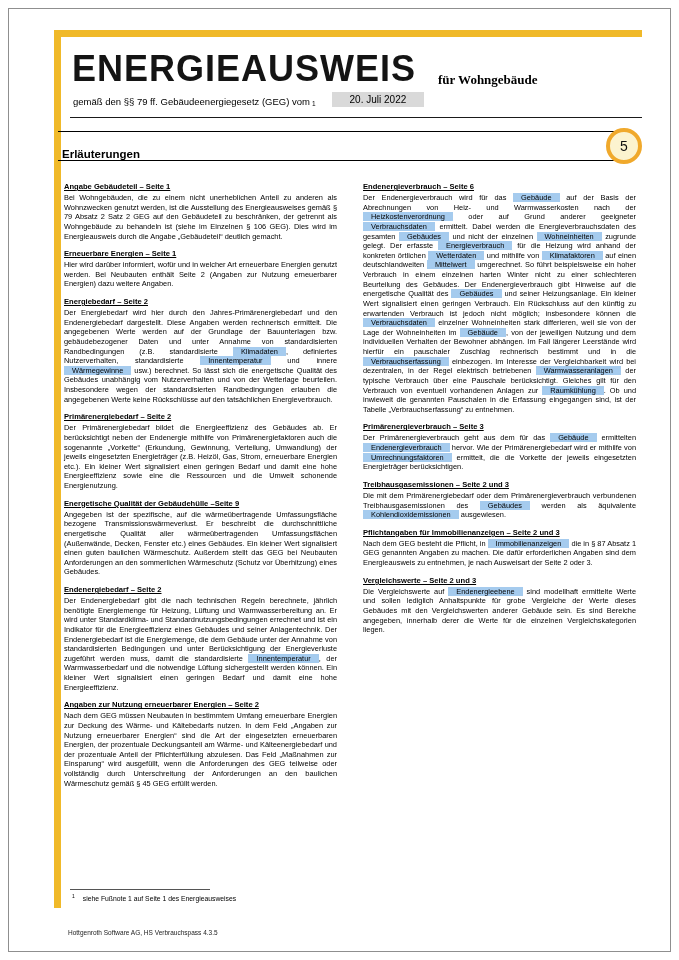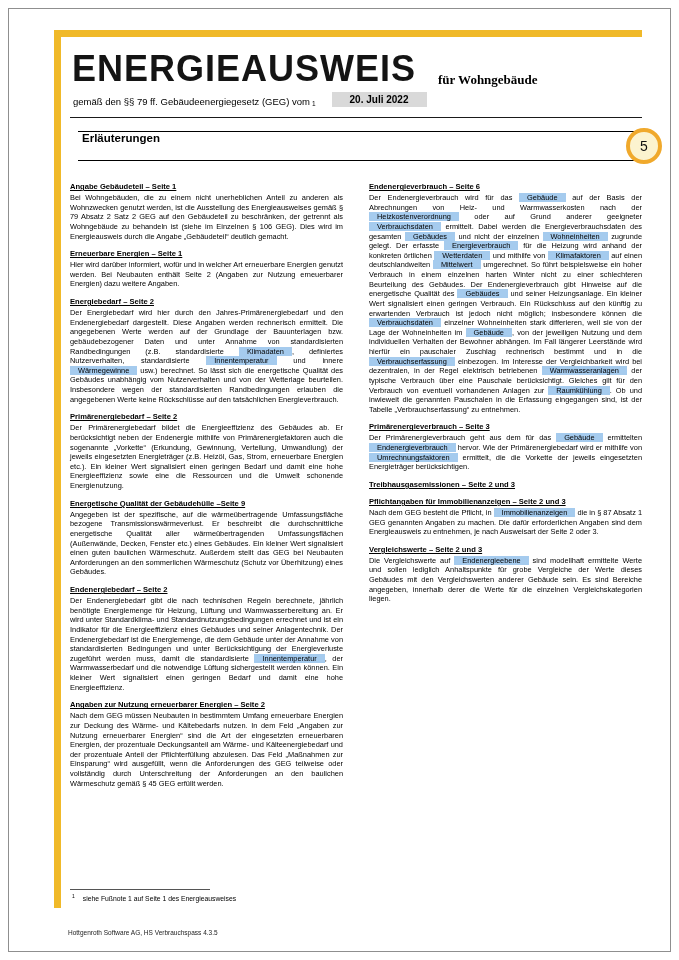--- a/index.html
+++ b/index.html
@@ -14,39 +14,39 @@
 
   .accent-top  { position:absolute; left:54px; top:30px; width:588px; height:7px; background:var(--accent,#F0B929); }
   .accent-left { position:absolute; left:54px; top:30px; width:7px; height:878px; background:var(--accent,#F0B929); }
 
   .doc-title { position:absolute; left:72px; top:48px; font-size:36px; font-weight:700; letter-spacing:1px; color:#141414; }
   .doc-subtitle { position:absolute; left:438px; top:72px; font-size:13px; font-weight:700;font-family:Liberation Serif, serif; }
   .law-row { position:absolute; left:73px; top:92px; display:flex; align-items:flex-end; font-size:9.5px; }
   .law-row sup { font-size:6.5px; vertical-align:super; margin-left:2px; }
   .date-box {
     margin-left:16px; background:var(--date-box,#D9D9D9);
-    font-size:10px; padding:2px 18px; white-space:nowrap;font-weight:bold;
+    font-size:10px; padding:2px 18px; white-space:nowrap;
   }
   .header-rule { position:absolute; left:70px; top:117px; width:572px; border-top:1px solid #1a1a1a; }
 
   .section-bar {
-    position:absolute; left:78px; top:131px; width:572px; height:30px;
+    position:absolute; left:58px; top:131px; width:572px; height:30px;
     border-top:1.5px solid #000; border-bottom:1.5px solid #000;
-    display:flex; align-items:flex-start;
+    display:flex; align-items:flex-end;
   }
   .section-bar h2 { font-size:11.5px; font-weight:700; padding-left:4px; }
   .page-circle {
     position:absolute; right:-12px; top:-4px; width:36px; height:36px;
     border-radius:50%; background:var(--circle-fill,#FCF3CF);
     border:4px solid var(--circle-ring,#F0A92C);
     display:flex; align-items:center; justify-content:center;
     font-size:14px; color:#111;
   }
 
-  .columns { position:absolute; left:70px; top:182px; width:572px; display:flex; gap:26px; }
+  .columns { position:absolute; left:64px; top:182px; width:572px; display:flex; gap:26px; }
   .col { flex:1; min-width:0; }
   .entry { margin-bottom:8px; }
   .entry-h { font-size:7.6px; font-weight:700; text-decoration:underline; margin-bottom:2px; }
   .entry-b { font-size:7.4px; line-height:1.3; text-align:justify; }
   .hl { background:var(--highlight,#A5CBEE); padding:0 8px; }
 
   .footnote-rule { position:absolute; left:70px; top:889px; width:140px; border-top:1px solid #555; }
   .footnote { position:absolute; left:72px; top:893px; font-size:6.8px; }
   .footnote sup { font-size:5px; vertical-align:super; margin-right:8px; }
   .credit { position:absolute; left:68px; top:929px; font-size:6.5px; color:#222; }
@@ -113,20 +113,21 @@
       <section class="entry">
         <h3 class="entry-h">Endenergieverbrauch – Seite 6</h3>
         <p class="entry-b">Der Endenergieverbrauch wird für das <span class="hl">Gebäude</span> auf der Basis der Abrechnungen von Heiz- und Warmwasserkosten nach der <span class="hl">Heizkostenverordnung</span> oder auf Grund anderer geeigneter <span class="hl">Verbrauchsdaten</span> ermittelt. Dabei werden die Energieverbrauchsdaten des gesamten <span class="hl">Gebäudes</span> und nicht der einzelnen <span class="hl">Wohneinheiten</span> zugrunde gelegt. Der erfasste <span class="hl">Energieverbrauch</span> für die Heizung wird anhand der konkreten örtlichen <span class="hl">Wetterdaten</span> und mithilfe von <span class="hl">Klimafaktoren</span> auf einen deutschlandweiten <span class="hl">Mittelwert</span> umgerechnet. So führt beispielsweise ein hoher Verbrauch in einem einzelnen harten Winter nicht zu einer schlechteren Beurteilung des Gebäudes. Der Endenergieverbrauch gibt Hinweise auf die energetische Qualität des <span class="hl">Gebäudes</span> und seiner Heizungsanlage. Ein kleiner Wert signalisiert einen geringen Verbrauch. Ein Rückschluss auf den künftig zu erwartenden Verbrauch ist jedoch nicht möglich; insbesondere können die <span class="hl">Verbrauchsdaten</span> einzelner Wohneinheiten stark differieren, weil sie von der Lage der Wohneinheiten im <span class="hl">Gebäude</span>, von der jeweiligen Nutzung und dem individuellen Verhalten der Bewohner abhängen. Im Fall längerer Leerstände wird hierfür ein pauschaler Zuschlag rechnerisch bestimmt und in die <span class="hl">Verbrauchserfassung</span> einbezogen. Im Interesse der Vergleichbarkeit wird bei dezentralen, in der Regel elektrisch betriebenen <span class="hl">Warmwasseranlagen</span> der typische Verbrauch über eine Pauschale berücksichtigt. Gleiches gilt für den Verbrauch von eventuell vorhandenen Anlagen zur <span class="hl">Raumkühlung</span>. Ob und inwieweit die genannten Pauschalen in die Erfassung eingegangen sind, ist der Tabelle „Verbrauchserfassung“ zu entnehmen.</p>
       </section>
       <section class="entry">
         <h3 class="entry-h">Primärenergieverbrauch – Seite 3</h3>
         <p class="entry-b">Der Primärenergieverbrauch geht aus dem für das <span class="hl">Gebäude</span> ermittelten <span class="hl">Endenergieverbrauch</span> hervor. Wie der Primärenergiebedarf wird er mithilfe von <span class="hl">Umrechnungsfaktoren</span> ermittelt, die die Vorkette der jeweils eingesetzten Energieträger berücksichtigen.</p>
       </section>
       <section class="entry">
         <h3 class="entry-h">Treibhausgasemissionen – Seite 2 und 3</h3>
+        <p class="entry-b">Die mit dem Primärenergiebedarf oder dem Primärenergieverbrauch verbundenen Treibhausgasemissionen des <span class="hl">Gebäudes</span> werden als äquivalente <span class="hl">Kohlendioxidemissionen</span> ausgewiesen.</p>
       </section>
       <section class="entry">
         <h3 class="entry-h">Pflichtangaben für Immobilienanzeigen – Seite 2 und 3</h3>
         <p class="entry-b">Nach dem GEG besteht die Pflicht, in <span class="hl">Immobilienanzeigen</span> die in § 87 Absatz 1 GEG genannten Angaben zu machen. Die dafür erforderlichen Angaben sind dem Energieausweis zu entnehmen, je nach Ausweisart der Seite 2 oder 3.</p>
       </section>
       <section class="entry">
         <h3 class="entry-h">Vergleichswerte – Seite 2 und 3</h3>
         <p class="entry-b">Die Vergleichswerte auf <span class="hl">Endenergieebene</span> sind modellhaft ermittelte Werte und sollen lediglich Anhaltspunkte für grobe Vergleiche der Werte dieses Gebäudes mit den Vergleichswerten anderer Gebäude sein. Es sind Bereiche angegeben, innerhalb derer die Werte für die einzelnen Vergleichskategorien liegen.</p>
       </section>
     </div>

